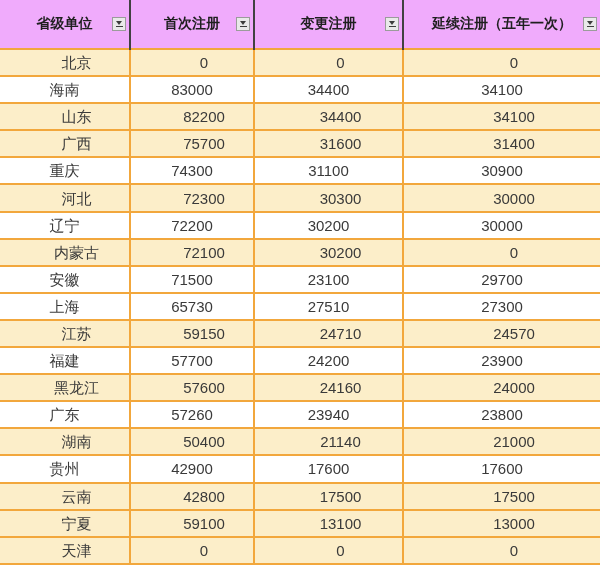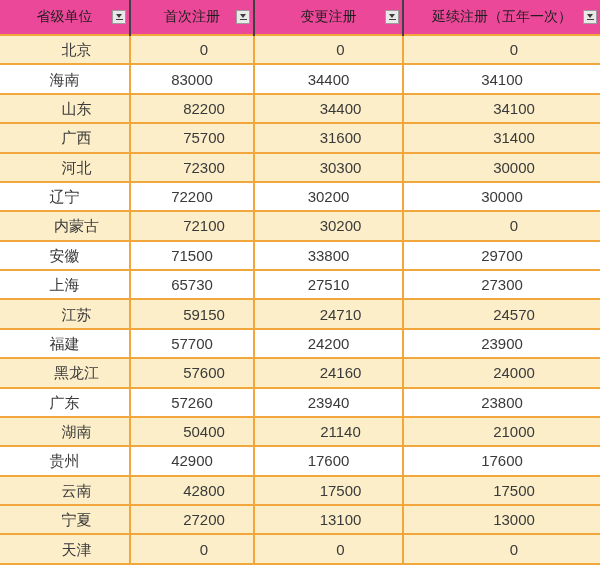--- a/index.html
+++ b/index.html
@@ -19,28 +19,28 @@
   }
   table {
     width: 600px;
     height: 565px;
     border-collapse: collapse;
     table-layout: fixed;
   }
   thead tr { height: 23px; }
   th {
     position: relative;
-    font-weight: normal;
+    font-weight: bold;
     font-size: 14px;
     color: #1f1f1f;
     text-align: center;
     vertical-align: middle;
-    background: #ec4899;
+    background: #f0abfc;
     border-right: 2px solid var(--hdr-divider);
-    padding: 8px;
+    padding: 15px;
     white-space: nowrap;
     overflow: hidden;
   }
   th.last { border-right: none; }
   td {
     font-size: 15px;
     color: var(--txt);
     text-align: center;
     vertical-align: middle;
     border-top: 2px solid var(--grid);
@@ -141,20 +141,26 @@
         <td class="vline">82200</td>
         <td class="vline">34400</td>
         <td class="vline">34100</td>
       </tr>
       <tr class="stripe">
         <td>广西</td>
         <td class="vline">75700</td>
         <td class="vline">31600</td>
         <td class="vline">31400</td>
       </tr>
+      <tr>
+        <td>重庆</td>
+        <td class="vline">74300</td>
+        <td class="vline">31100</td>
+        <td class="vline">30900</td>
+      </tr>
       <tr class="stripe">
         <td>河北</td>
         <td class="vline">72300</td>
         <td class="vline">30300</td>
         <td class="vline">30000</td>
       </tr>
       <tr>
         <td>辽宁</td>
         <td class="vline">72200</td>
         <td class="vline">30200</td>
@@ -162,21 +168,21 @@
       </tr>
       <tr class="stripe">
         <td>内蒙古</td>
         <td class="vline">72100</td>
         <td class="vline">30200</td>
         <td class="vline">0</td>
       </tr>
       <tr>
         <td>安徽</td>
         <td class="vline">71500</td>
-        <td class="vline">33800</td>
+        <td class="vline">23100</td>
         <td class="vline">29700</td>
       </tr>
       <tr>
         <td>上海</td>
         <td class="vline">65730</td>
         <td class="vline">27510</td>
         <td class="vline">27300</td>
       </tr>
       <tr class="stripe">
         <td>江苏</td>
@@ -215,21 +221,21 @@
         <td class="vline">17600</td>
       </tr>
       <tr class="stripe">
         <td>云南</td>
         <td class="vline">42800</td>
         <td class="vline">17500</td>
         <td class="vline">17500</td>
       </tr>
       <tr class="stripe">
         <td>宁夏</td>
-        <td class="vline">27200</td>
+        <td class="vline">59100</td>
         <td class="vline">13100</td>
         <td class="vline">13000</td>
       </tr>
       <tr class="stripe">
         <td>天津</td>
         <td class="vline">0</td>
         <td class="vline">0</td>
         <td class="vline">0</td>
       </tr>
     </tbody>

